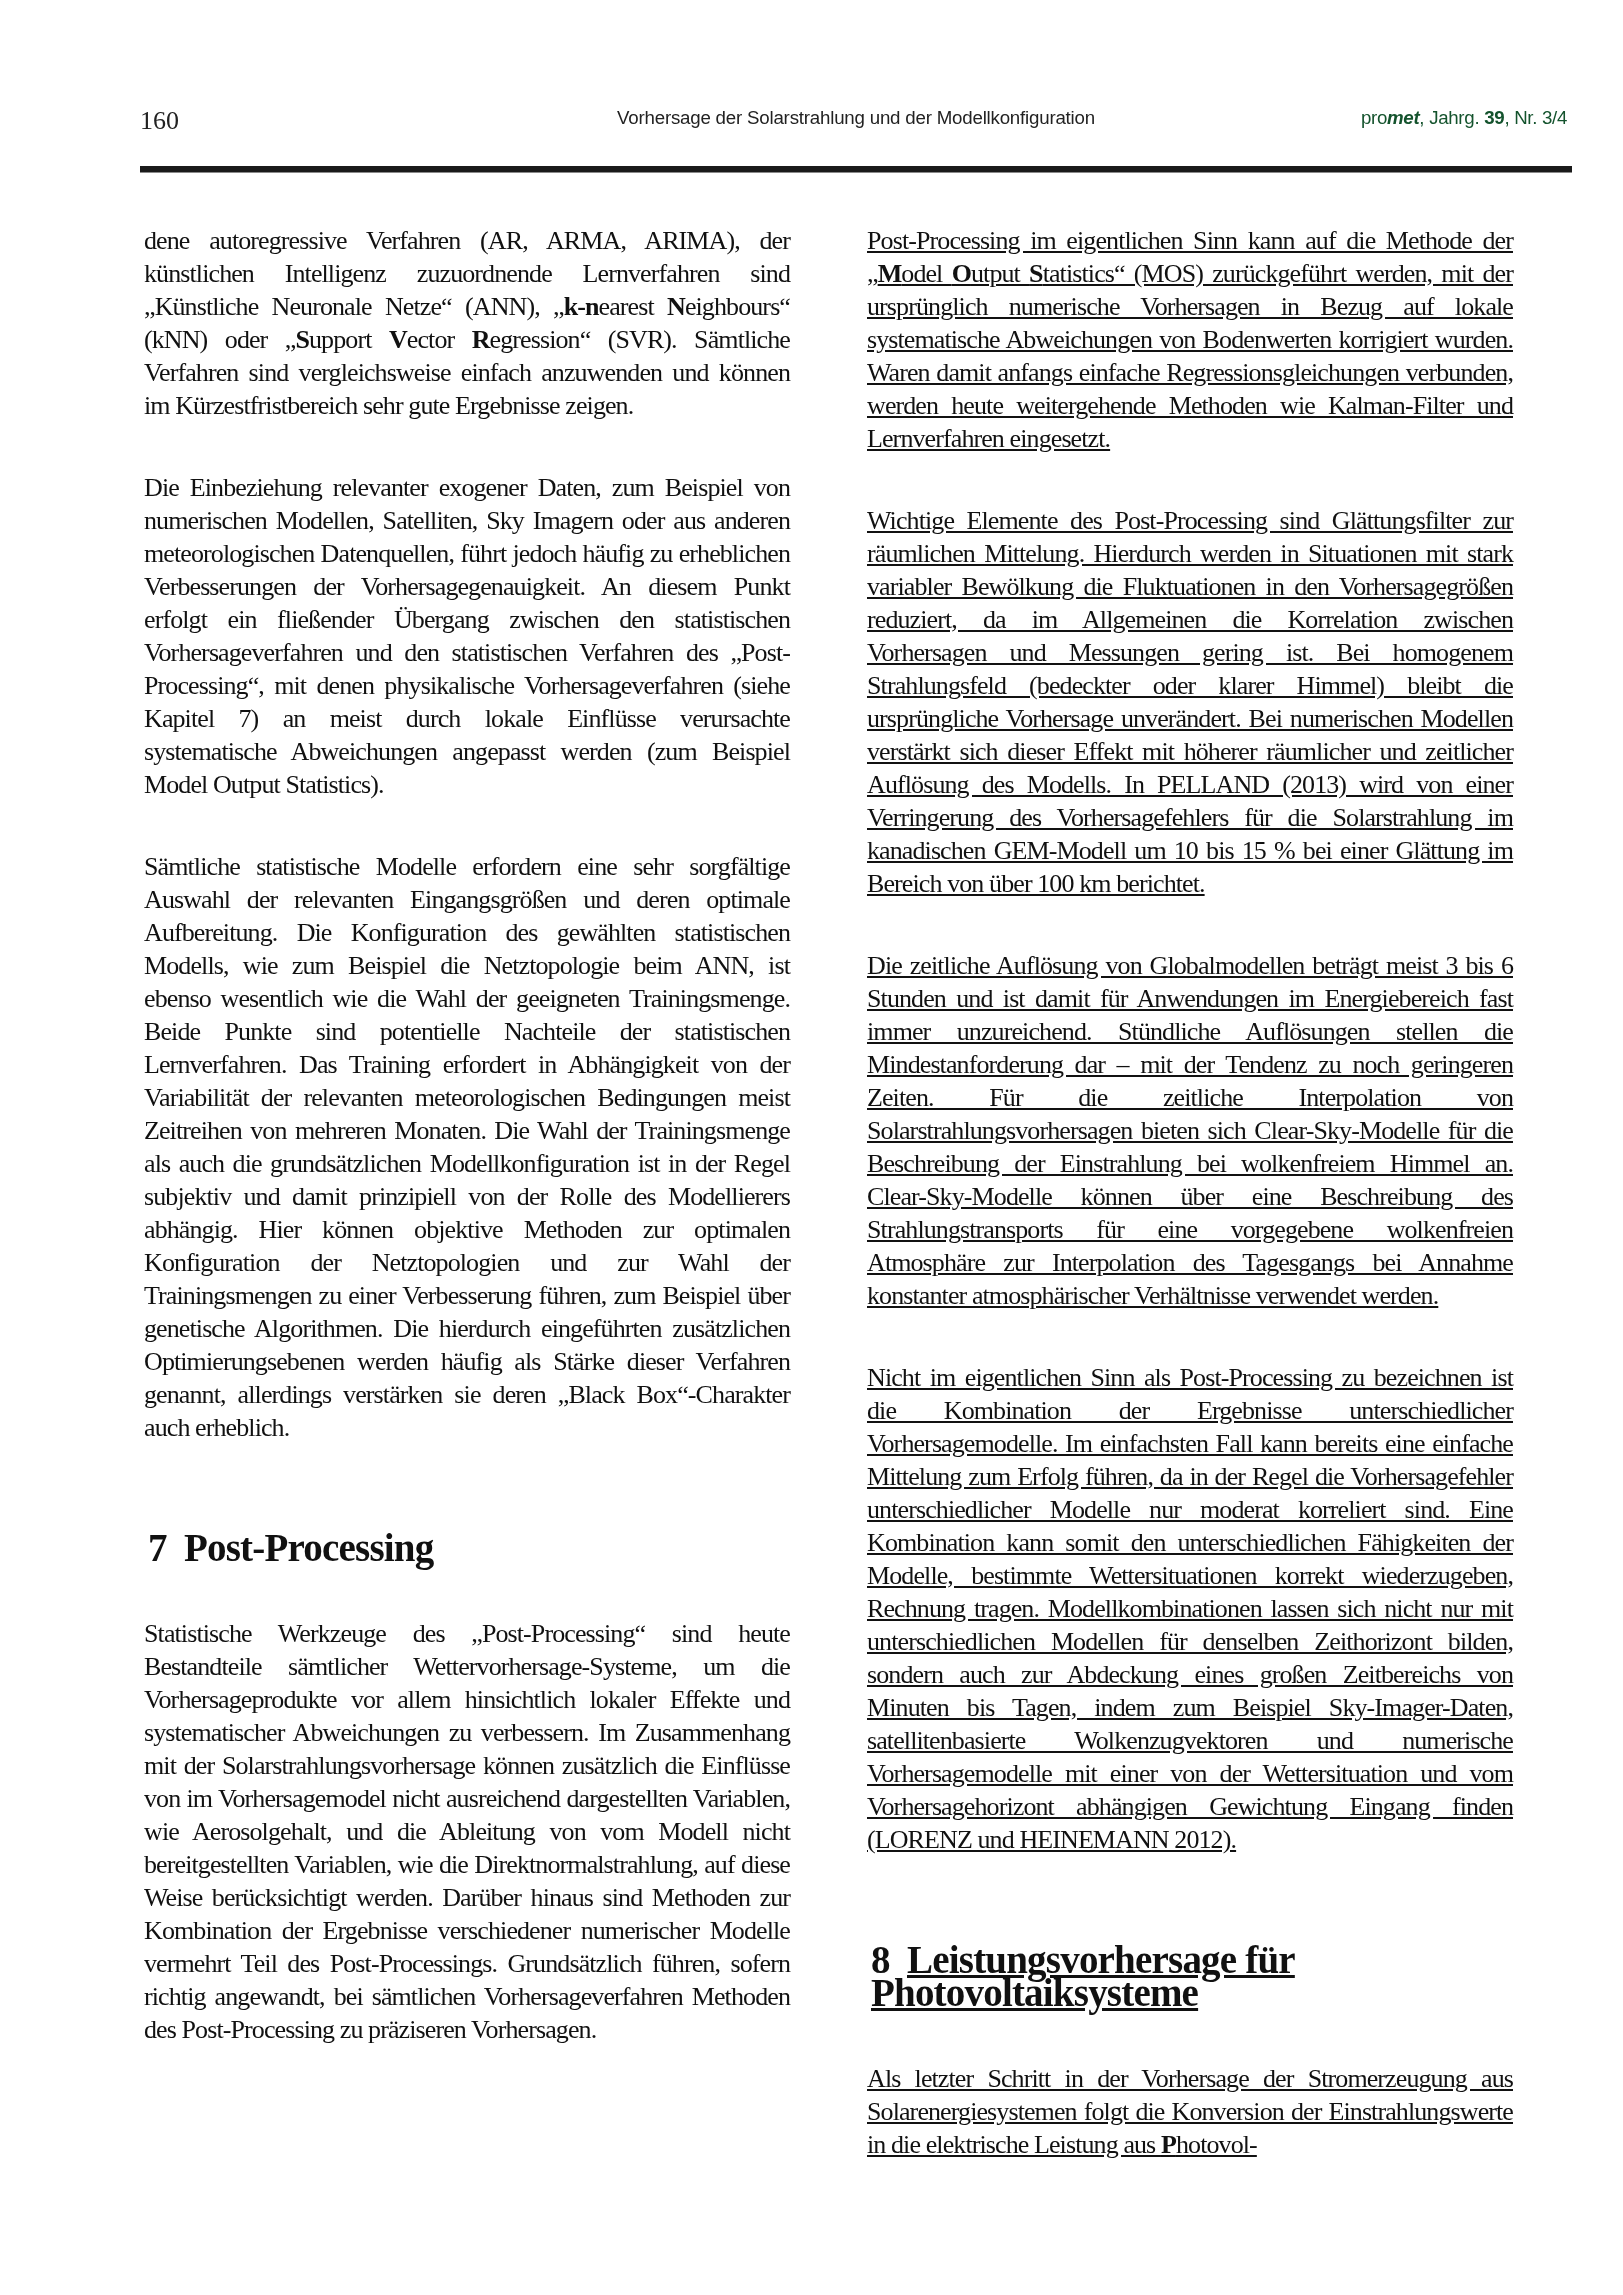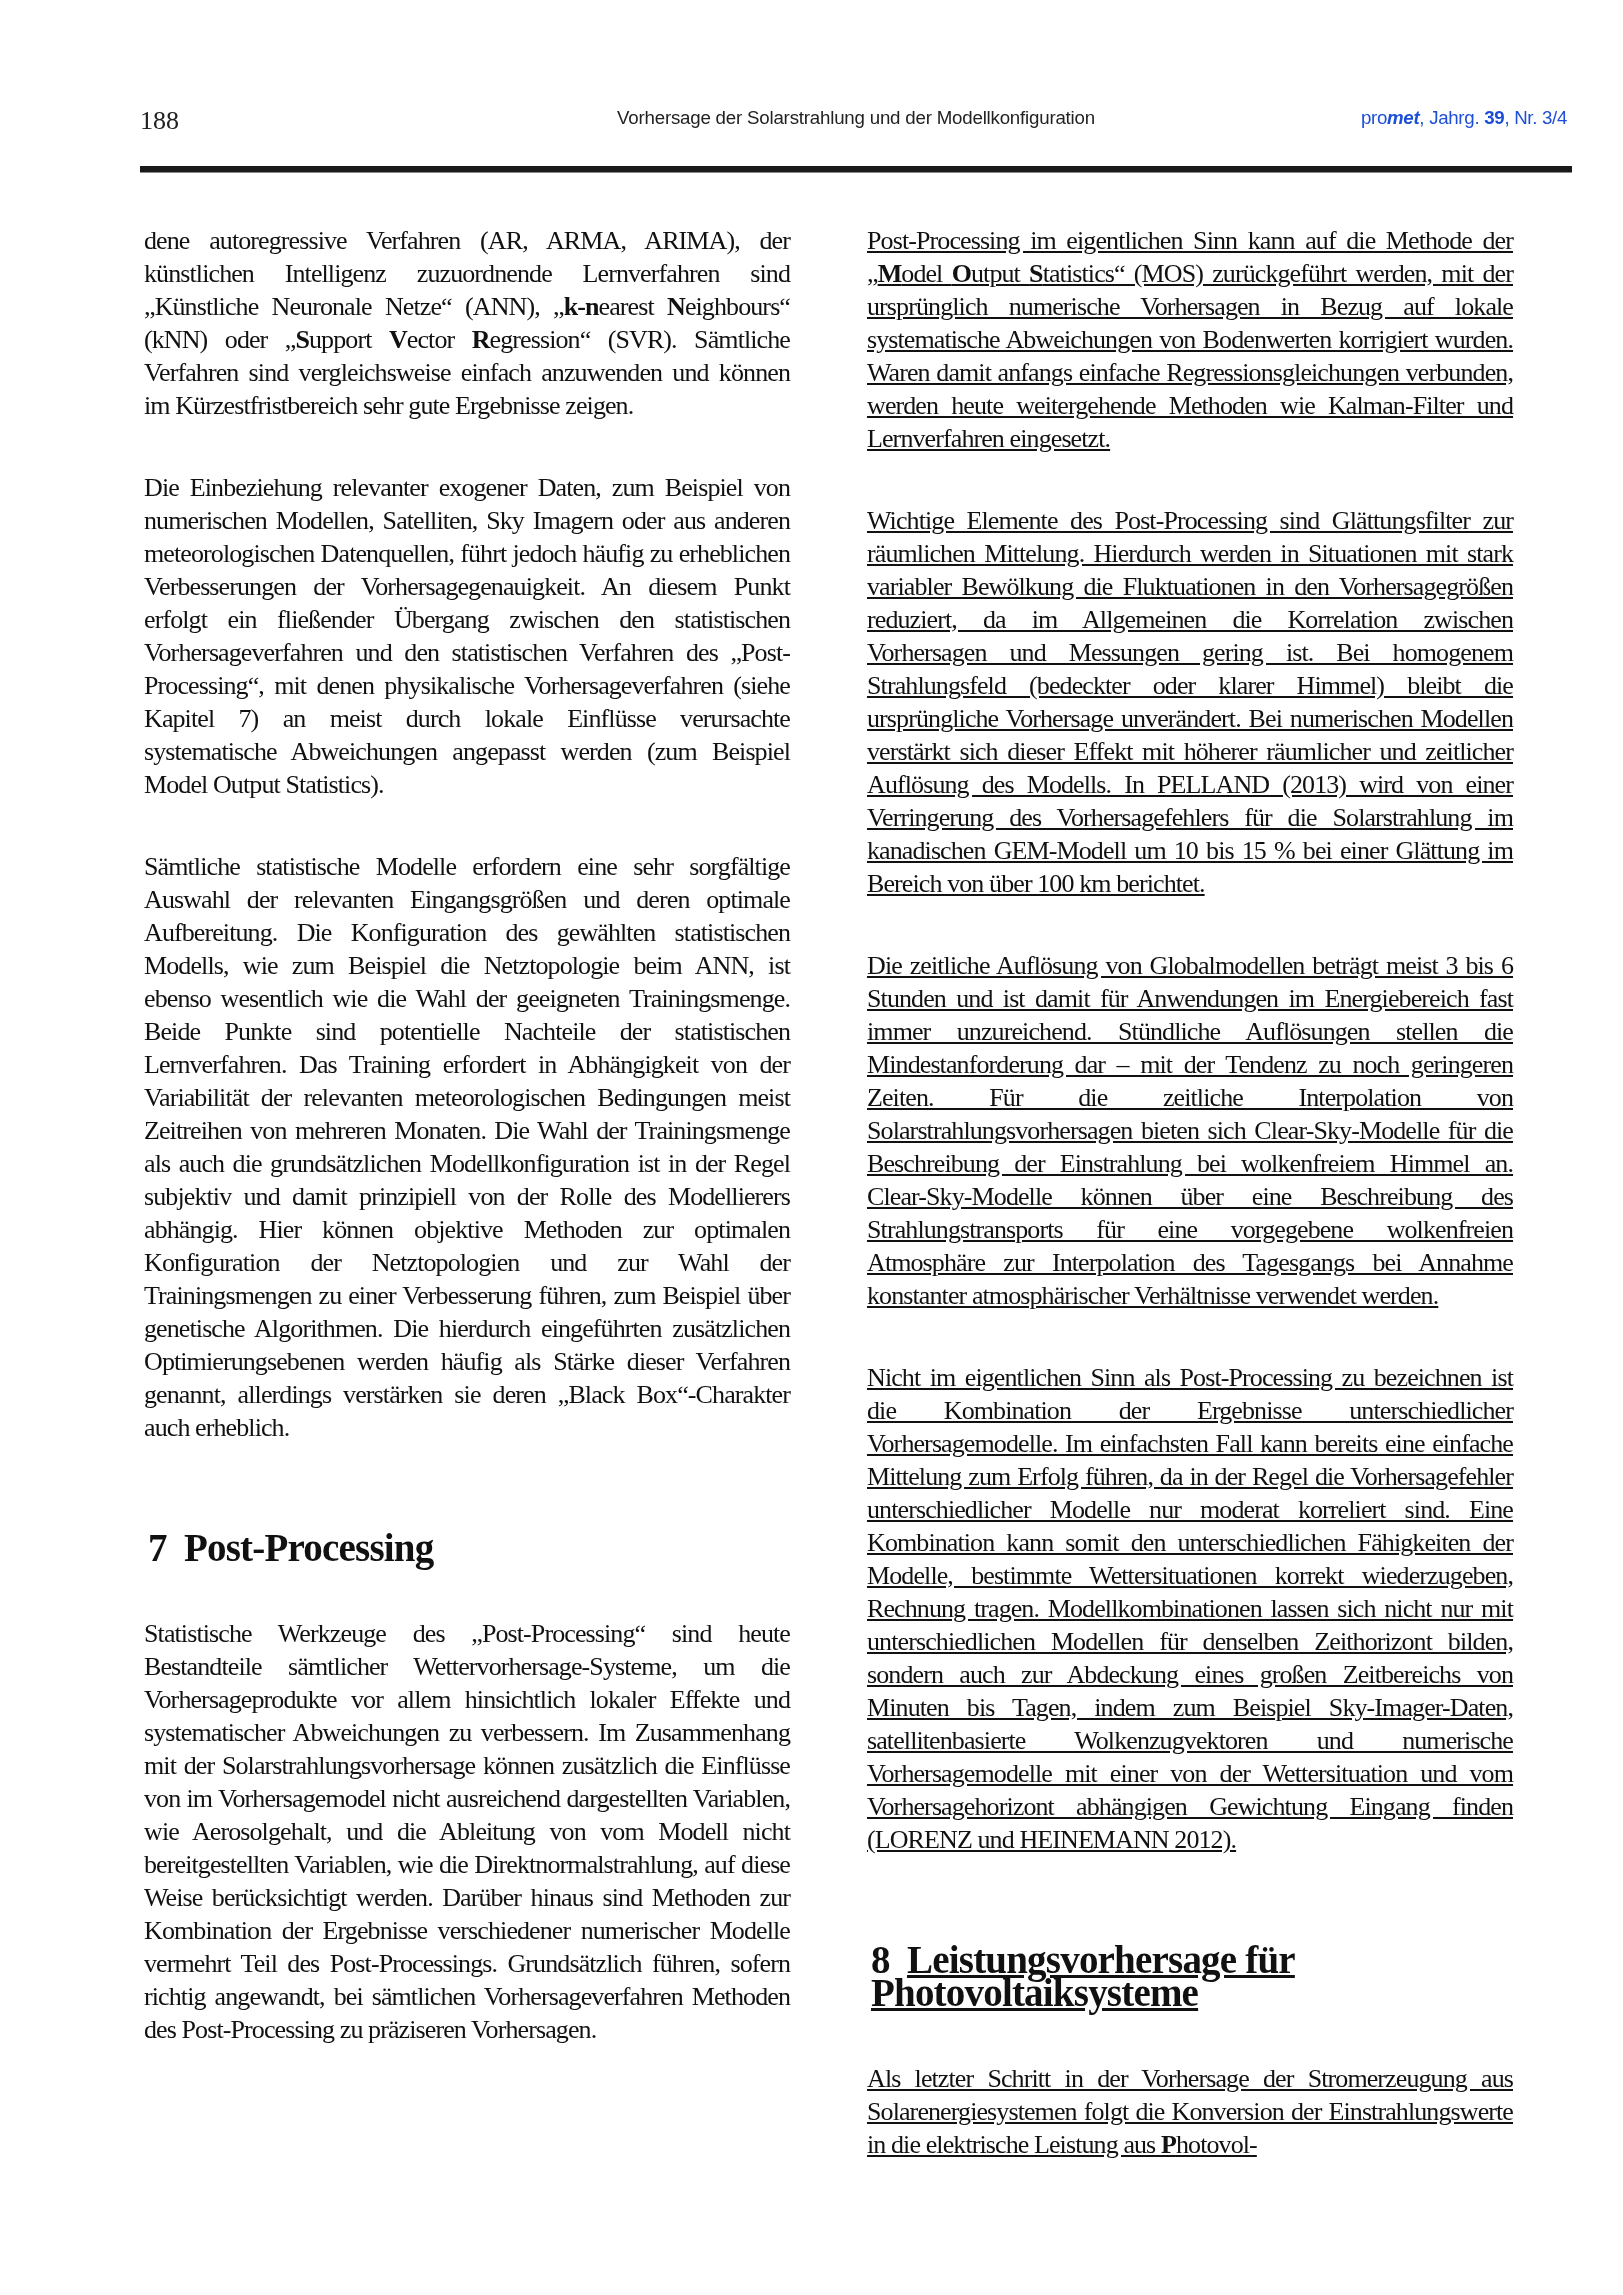--- a/index.html
+++ b/index.html
@@ -1,39 +1,39 @@
 <!DOCTYPE html>
 <html style="font-size:13px"><head>
 <meta charset="utf-8">
 <style>
   html, body { margin: 0; padding: 0; background: #ffffff; }
   body { width: 1624px; height: 2295px; position: relative; overflow: hidden; color: #1a1a1a; }
   .header { position: absolute; left: 140px; top: 104px; width: 1432px; height: 49px; font-family: "Liberation Sans", sans-serif; }
   .page-num { position: absolute; left: 0; top: 1.6px; font-family: "Liberation Serif", serif; font-size: 26px; color: #222; }
   .authors { position: absolute; left: 0; right: 0; top: 1.6px; text-align: center; font-size: 18.7px; line-height: 23.5px; color: #222; letter-spacing: -0.2px; }
-  .journal { position: absolute; right: 4.9px; top: 3.2px; font-size: 18.7px; color: #1d4ed8; letter-spacing: -0.3px; }
+  .journal { position: absolute; right: 4.9px; top: 3.2px; font-size: 18.7px; color: #14532d; letter-spacing: -0.3px; }
   .journal b, .journal .b { font-weight: bold; }
   .journal i { font-weight: bold; font-style: italic; }
   .rule { position: absolute; left: 140px; top: 166px; width: 1432px; height: 5.7px; background: #1a1a1a; border-bottom: 1.6px solid #8a8a8a; }
   .col { position: absolute; top: 216px; width: 662px; font-family: "Liberation Serif", serif; font-size: 26px; line-height: 33px; color: #111; }
   .col-left { left: 136px; }
   .col-right { left: 859px; text-decoration: underline; }
   .para { margin: 8px; padding: 0; text-align: justify; hyphens: none; letter-spacing: -0.9px; word-spacing: 0px; }
   .gap { height: 33px; }
   .gap2 { height: 67px; }
   .heading { margin: 12px; font-weight: bold; letter-spacing: -0.8px; }
   .heading .num { display: inline-block; width: 36px; }
   .b { font-weight: bold; }
 </style>
 </head>
 <body>
 
 <header>
   <div class="header">
-    <span class="page-num">188</span>
+    <span class="page-num">160</span>
     <div class="authors">
       <div>Vorhersage der Solarstrahlung und der Modellkonfiguration</div>
     </div>
     <span class="journal"><span>pro</span><i>met</i><span>, Jahrg. </span><span class="b">39</span><span>, Nr. 3/4</span></span>
   </div>
   <div class="rule"></div>
 </header>
 
 <div class="col col-left">
   <p class="para"><span>dene autoregressive Verfahren (AR, ARMA, ARIMA), der künstlichen Intelligenz zuzuordnende Lernverfahren sind „Künstliche Neuronale Netze“ (ANN), „</span><span class="b">k-n</span><span>earest </span><span class="b">N</span><span>eighbours“ (kNN) oder „</span><span class="b">S</span><span>upport </span><span class="b">V</span><span>ector </span><span class="b">R</span><span>egression“ (SVR). Sämtliche Verfahren sind vergleichsweise einfach anzuwenden und können im Kürzestfristbereich sehr gute Ergebnisse zeigen.</span></p>

